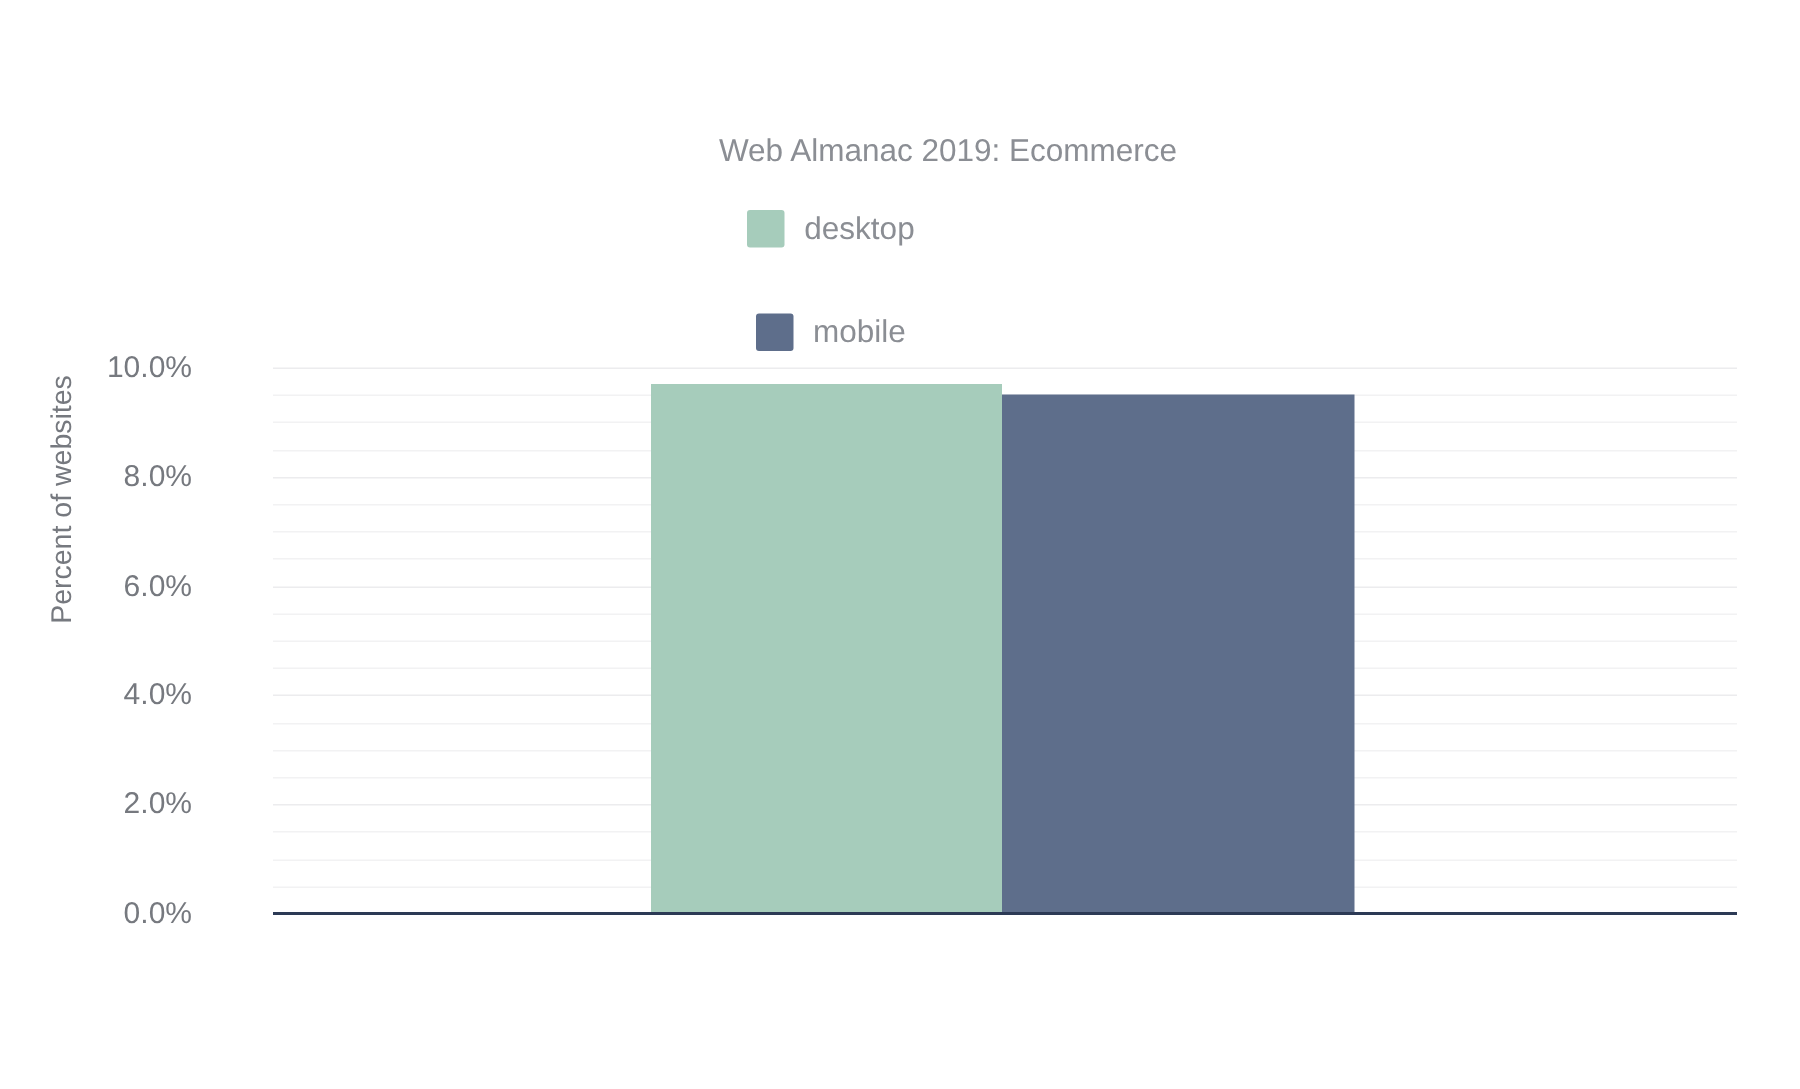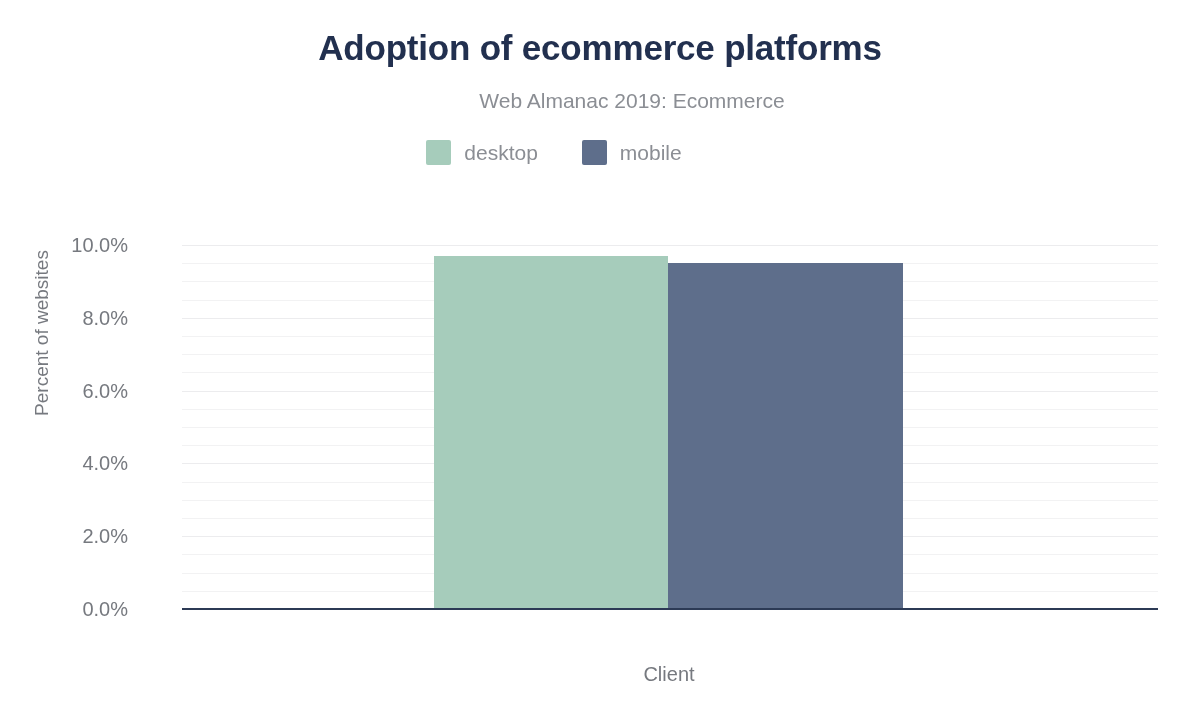--- a/index.html
+++ b/index.html
@@ -51,20 +51,21 @@
   
   #chart-legend {
     position: absolute;
     left: 0;
     top: 140px;
     width: 1108px;
     display: flex;
     justify-content: center;
     align-items: center;
     gap: 44px;
+    flex-direction: column;
   }
   .legend-item {
     display: flex;
     align-items: center;
     gap: 13px;
   }
   .legend-swatch {
     width: 25px;
     height: 25px;
     border-radius: 2px;
@@ -174,21 +175,20 @@
     left: 666px;
     top: 202px;
     width: 240px;
   }
 </style>
 </head>
 <body>
 
 <div id="chart-root">
 
-  <div id="chart-title">Adoption of ecommerce platforms</div>
 
   <div id="chart-subtitle">Web Almanac 2019: Ecommerce</div>
 
   <div id="chart-legend">
     <div class="legend-item">
       <span class="legend-swatch" style="background: rgb(166, 204, 187);"></span>
       <span class="legend-label">desktop</span>
     </div>
     <div class="legend-item">
       <span class="legend-swatch" style="background: rgb(94, 110, 139);"></span>
@@ -233,15 +233,14 @@
 
     <div class="bar" id="bar-desktop" style="background: rgb(166, 204, 187); height: 353.08px;"></div>
 
     <div class="bar" id="bar-mobile" style="background: rgb(94, 110, 139); height: 345.8px;"></div>
   </div>
 
   <div id="x-axis-line"></div>
 
   <div id="y-axis-title">Percent of websites</div>
 
-  <div id="x-axis-title">Client</div>
 
 </div>
 
 </body></html>

